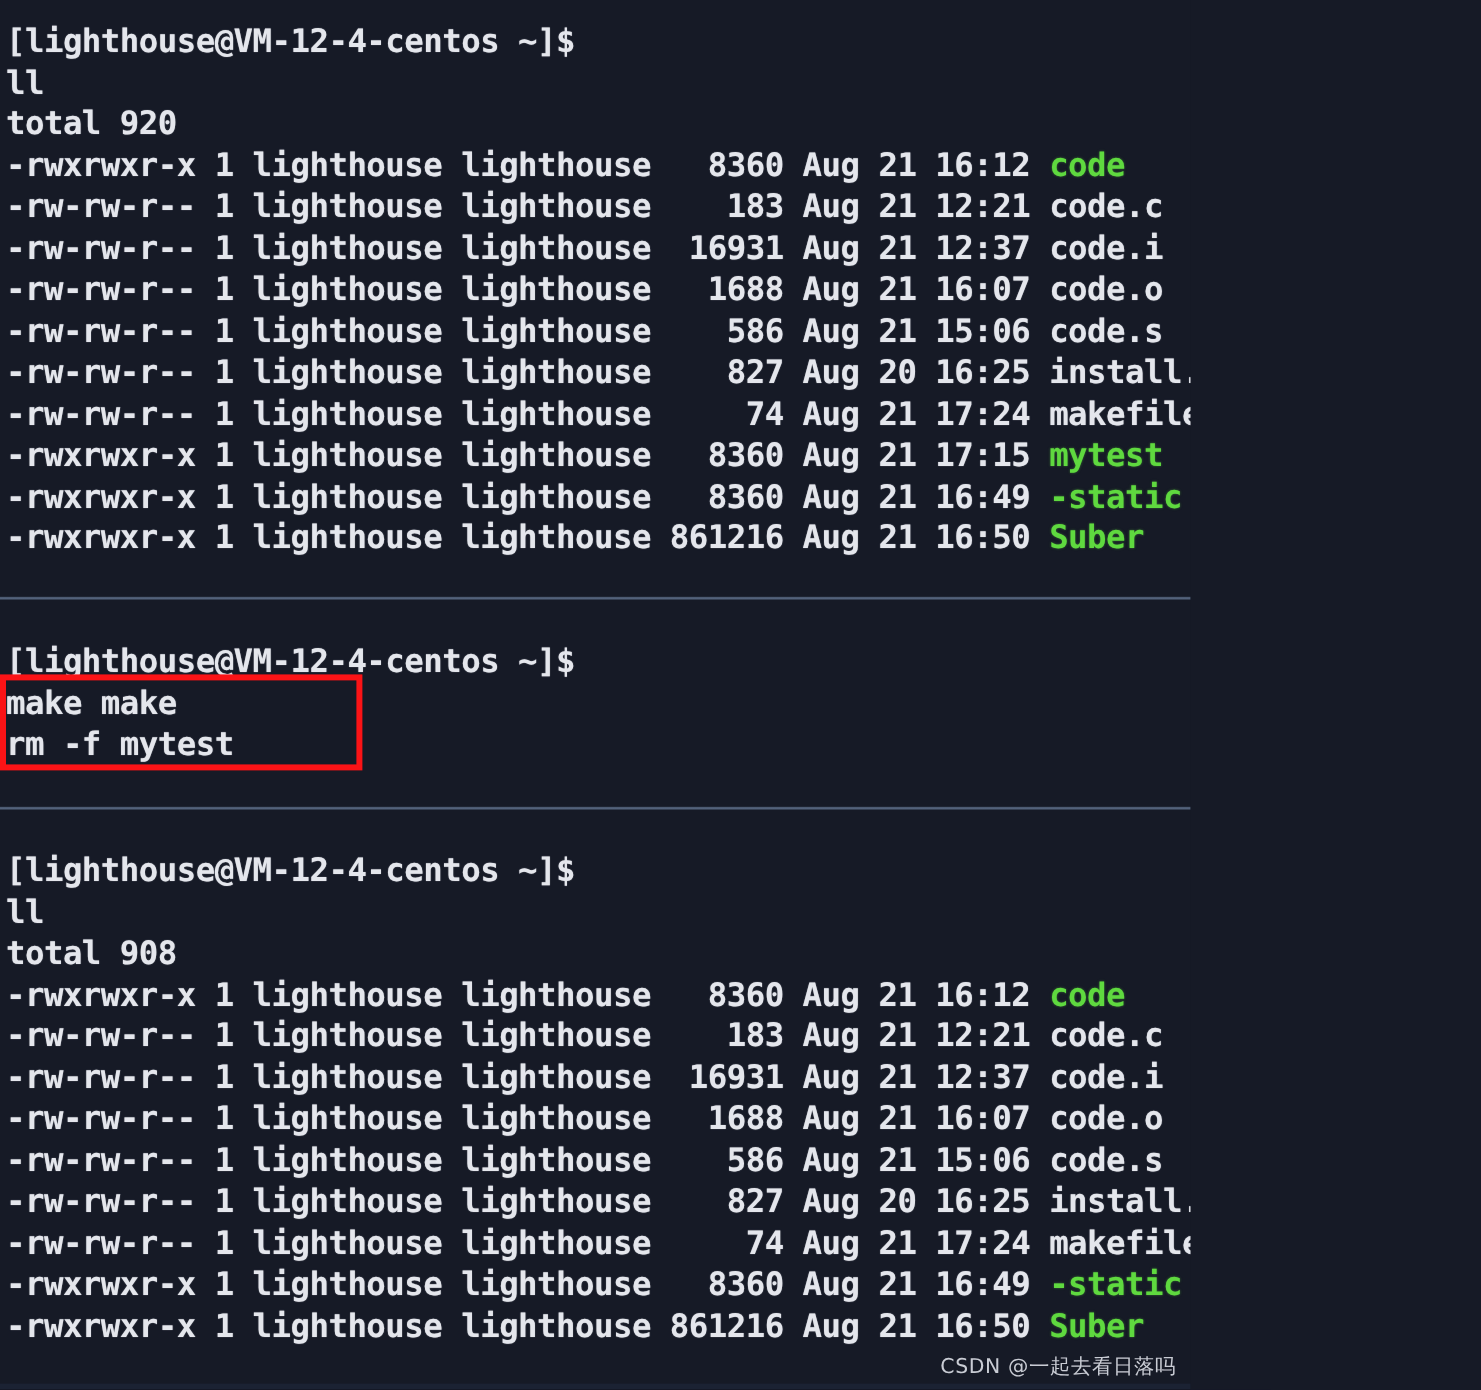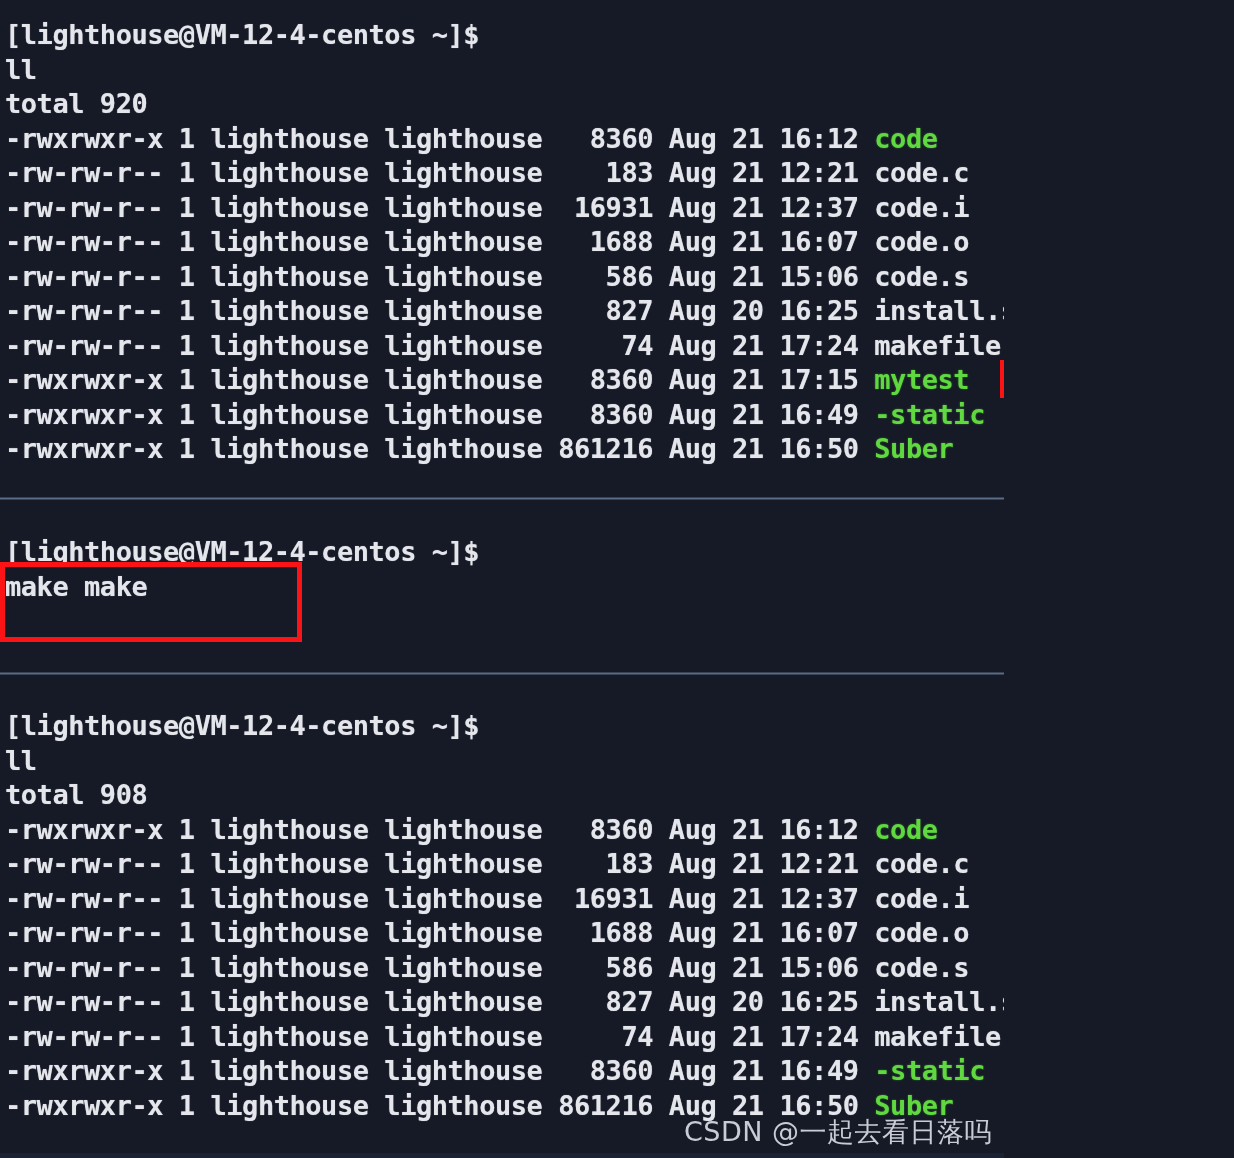--- a/index.html
+++ b/index.html
@@ -7,21 +7,20 @@
     padding: 0;
     background: #161a26;
   }
   #screen {
     position: relative;
     width: 992px;
     height: 1158px;
     background: #161a26;
     overflow: hidden;
     font-family: "DejaVu Sans Mono", "Liberation Mono", monospace;
-    padding-left: 12px;
   }
 
   
   .term-block {
     position: absolute;
     left: 5px;
     font-family: "DejaVu Sans Mono", "Liberation Mono", monospace;
     font-size: 27px;
     font-weight: bold;
     line-height: 34.5px;
@@ -57,21 +56,21 @@
     box-sizing: border-box;
     pointer-events: none;
   }
 
   
   .watermark {
     position: absolute;
     right: 12px;
     bottom: 8px;
     font-family: "DejaVu Sans", "Liberation Sans", sans-serif;
-    font-size: 27px;
+    font-size: 17px;
     font-weight: normal;
     color: #c9ccd4;
     letter-spacing: 0.5px;
     white-space: nowrap;
   }
 
   
   .bottom-edge {
     position: absolute;
     left: 0;
@@ -88,21 +87,21 @@
 
   <div class="term-block" id="block-first" style="top:18px;"><span class="fg-white">[lighthouse@VM-12-4-centos ~]$
 </span><span class="fg-white">ll
 </span><span class="fg-white">total 920
 </span><span class="term-line"><span class="fg-white">-rwxrwxr-x 1 lighthouse lighthouse   8360 Aug 21 16:12 </span><span class="fg-green">code</span></span><span class="term-line"><span class="fg-white">-rw-rw-r-- 1 lighthouse lighthouse    183 Aug 21 12:21 </span><span class="fg-white">code.c</span></span><span class="term-line"><span class="fg-white">-rw-rw-r-- 1 lighthouse lighthouse  16931 Aug 21 12:37 </span><span class="fg-white">code.i</span></span><span class="term-line"><span class="fg-white">-rw-rw-r-- 1 lighthouse lighthouse   1688 Aug 21 16:07 </span><span class="fg-white">code.o</span></span><span class="term-line"><span class="fg-white">-rw-rw-r-- 1 lighthouse lighthouse    586 Aug 21 15:06 </span><span class="fg-white">code.s</span></span><span class="term-line"><span class="fg-white">-rw-rw-r-- 1 lighthouse lighthouse    827 Aug 20 16:25 </span><span class="fg-white">install.sh</span></span><span class="term-line"><span class="fg-white">-rw-rw-r-- 1 lighthouse lighthouse     74 Aug 21 17:24 </span><span class="fg-white">makefile</span></span><span class="term-line"><span class="fg-white">-rwxrwxr-x 1 lighthouse lighthouse   8360 Aug 21 17:15 </span><span class="fg-green">mytest</span></span><span class="term-line"><span class="fg-white">-rwxrwxr-x 1 lighthouse lighthouse   8360 Aug 21 16:49 </span><span class="fg-green">-static</span></span><span class="term-line"><span class="fg-white">-rwxrwxr-x 1 lighthouse lighthouse 861216 Aug 21 16:50 </span><span class="fg-green">Suber</span></span></div>
 
   <div class="divider" style="top:497px;"></div>
 
   <div class="term-block" id="block-make" style="top:535px;"><span class="fg-white">[lighthouse@VM-12-4-centos ~]$
 </span><span class="fg-white">make make
-</span></div>
+</span><span class="fg-white">rm -f mytest</span></div>
 
   <div class="divider" style="top:672px;"></div>
 
   <div class="term-block" id="block-second" style="top:709px;"><span class="fg-white">[lighthouse@VM-12-4-centos ~]$
 </span><span class="fg-white">ll
 </span><span class="fg-white">total 908
 </span><span class="term-line"><span class="fg-white">-rwxrwxr-x 1 lighthouse lighthouse   8360 Aug 21 16:12 </span><span class="fg-green">code</span></span><span class="term-line"><span class="fg-white">-rw-rw-r-- 1 lighthouse lighthouse    183 Aug 21 12:21 </span><span class="fg-white">code.c</span></span><span class="term-line"><span class="fg-white">-rw-rw-r-- 1 lighthouse lighthouse  16931 Aug 21 12:37 </span><span class="fg-white">code.i</span></span><span class="term-line"><span class="fg-white">-rw-rw-r-- 1 lighthouse lighthouse   1688 Aug 21 16:07 </span><span class="fg-white">code.o</span></span><span class="term-line"><span class="fg-white">-rw-rw-r-- 1 lighthouse lighthouse    586 Aug 21 15:06 </span><span class="fg-white">code.s</span></span><span class="term-line"><span class="fg-white">-rw-rw-r-- 1 lighthouse lighthouse    827 Aug 20 16:25 </span><span class="fg-white">install.sh</span></span><span class="term-line"><span class="fg-white">-rw-rw-r-- 1 lighthouse lighthouse     74 Aug 21 17:24 </span><span class="fg-white">makefile</span></span><span class="term-line"><span class="fg-white">-rwxrwxr-x 1 lighthouse lighthouse   8360 Aug 21 16:49 </span><span class="fg-green">-static</span></span><span class="term-line"><span class="fg-white">-rwxrwxr-x 1 lighthouse lighthouse 861216 Aug 21 16:50 </span><span class="fg-green">Suber</span></span></div>
 
   <div class="redbox" style="left:1000px; top:360px; width:143px; height:38px;"></div>
   <div class="redbox" style="left:0px; top:562px; width:302px; height:80px;"></div>

